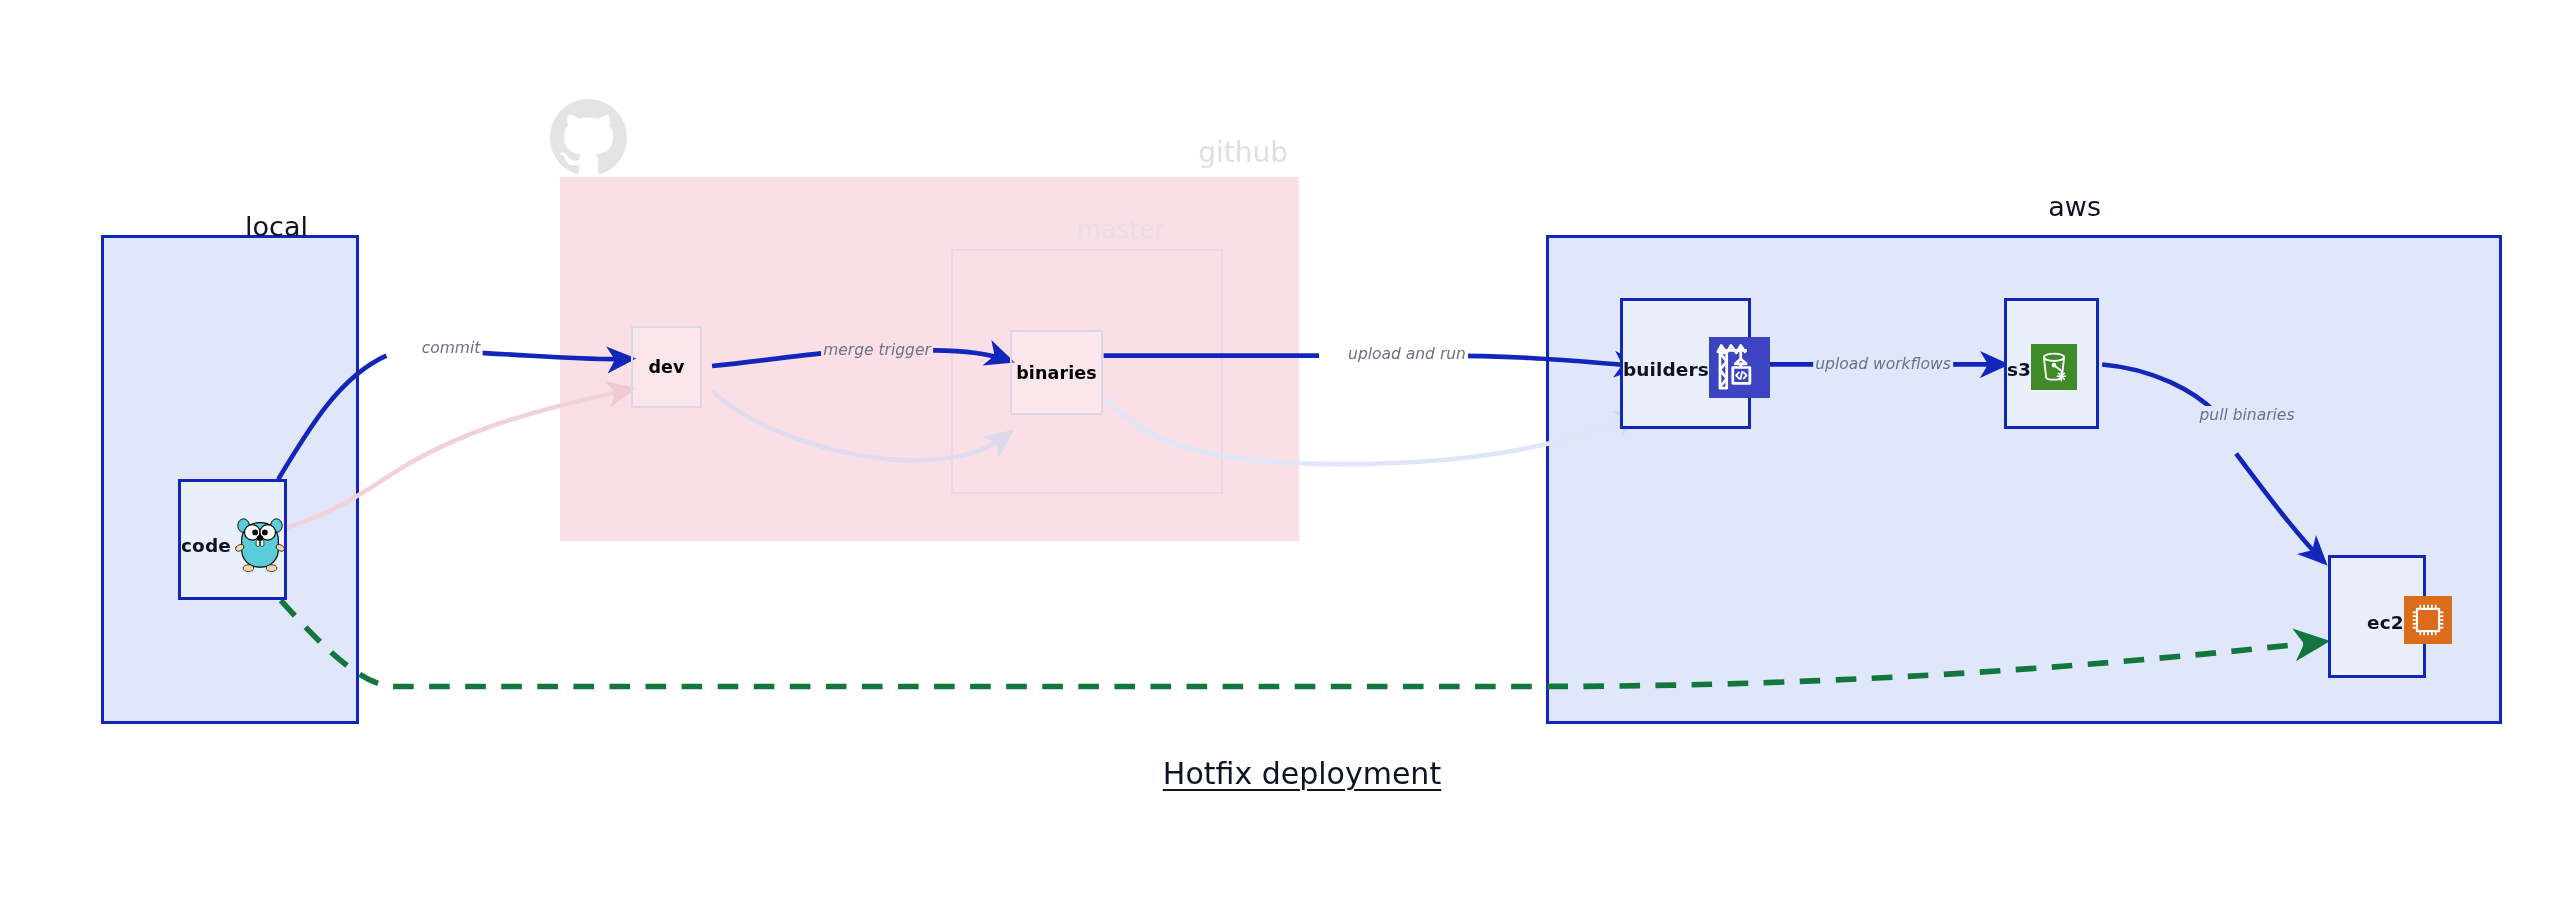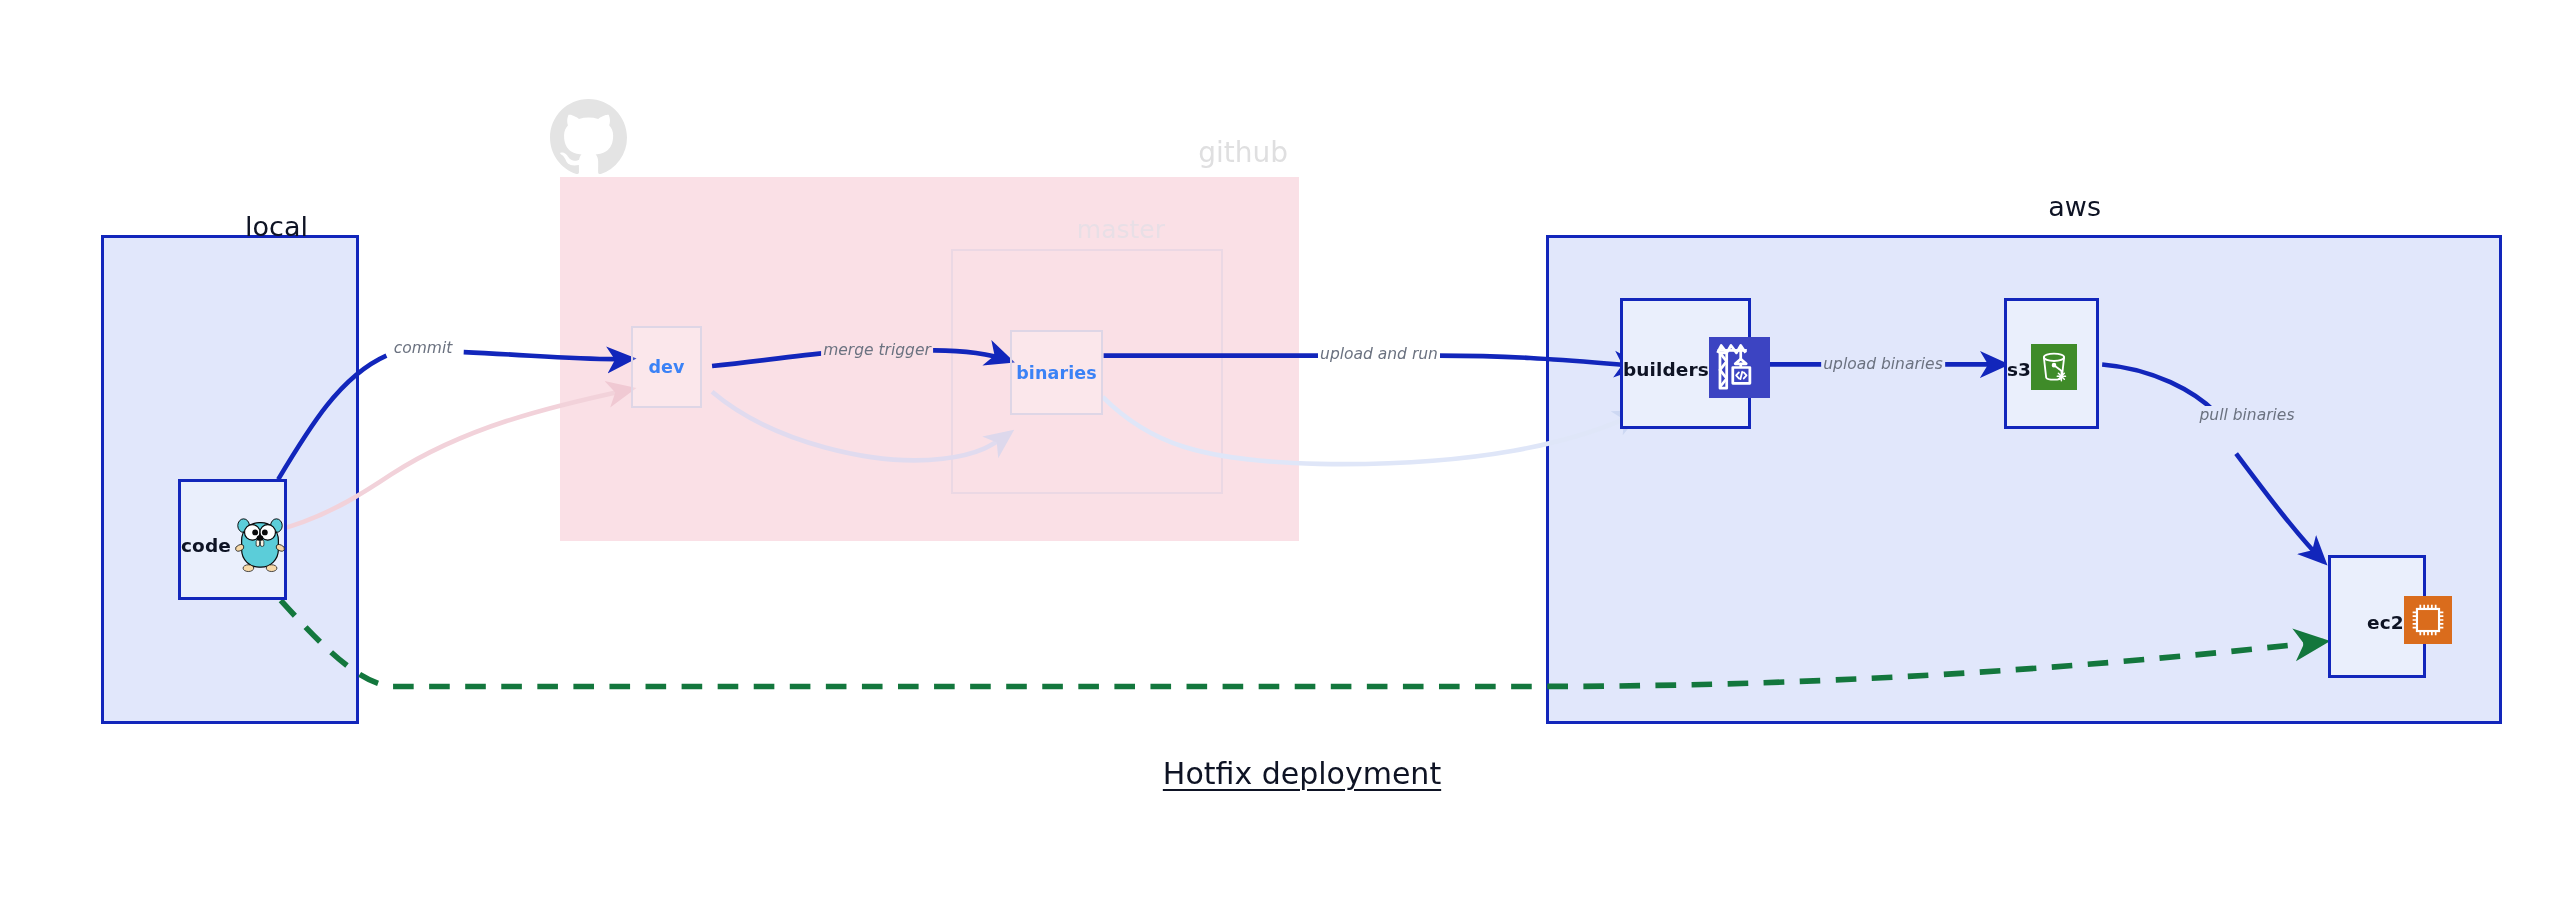--- a/index.html
+++ b/index.html
@@ -39,32 +39,32 @@
   }
   .node-title{
     font-size:18.5px;font-weight:bold;color:#0e1324;margin-top:11.3px;
     letter-spacing:0.1px;white-space:nowrap;
   }
   .node-icon{margin-top:9.3px;}
   .node.ghost{
     background:rgba(255,255,255,0.22);
     border:2.1px solid #ded6e6;
   }
-  .node.ghost .node-title{color:#3b82f6;font-weight:bold;}
+  .node.ghost .node-title{color:#000000;font-weight:bold;}
 
   
   .edge-label{
     position:absolute;white-space:nowrap;
     font-size:15.5px;font-style:italic;color:#6b7280;
     font-family:"DejaVu Sans","Liberation Sans",sans-serif;
     background:#ffffff00;
     transform:translate(-50%,-50%);
     letter-spacing:0px;
   }
-  .edge-label.on-white{background:#fff;padding:0 2.1px;}
+  .edge-label.on-white{background:#fff;padding:0 2.1px;margin-left:28px;}
   .edge-label.on-pink{background:#fae0e6;padding:0 2.1px;}
   .edge-label.on-blue{background:#e1e7fb;padding:0 2.1px;}
 
   
   #diagram-title{
     position:absolute;left:0;right:0;top:756px;text-align:center;
     font-size:30px;color:#0e1324;
     text-decoration:underline;text-underline-offset:5.2px;
     text-decoration-thickness:2.1px;
   }
@@ -142,21 +142,21 @@
 
     <path d="M 545 1165 C 640 1270 700 1325 760 1332 L 2980 1332 C 3600 1332 4100 1290 4510 1245" fill="none" stroke="#13773d" stroke-width="11" stroke-dasharray="40 30" marker-end="url(#ah-green)"></path>
   </svg>
 
   <div class="edge-label on-white" style="left:423px;top:348px;">commit</div>
 
   <div class="edge-label on-pink" style="left:877px;top:350px;">merge trigger</div>
 
   <div class="edge-label on-white" style="left:1379px;top:354px;">upload and run</div>
 
-  <div class="edge-label on-blue" style="left:1883px;top:364px;">upload binaries</div>
+  <div class="edge-label on-blue" style="left:1883px;top:364px;">upload workflows</div>
 
   <div class="edge-label on-blue" style="left:2247px;top:415px;">pull binaries</div>
 
   <div class="node" style="left:178px;top:479px;width:109px;height:121px;">
     <div class="node-title">code</div>
     <div class="node-icon">
       <svg width="58" height="61" viewBox="0 0 120 126">
 
         <ellipse cx="26" cy="26" rx="12" ry="14" fill="#5bcdd9" stroke="#0a0a0a" stroke-width="2"></ellipse>
         <ellipse cx="94" cy="26" rx="12" ry="14" fill="#5bcdd9" stroke="#0a0a0a" stroke-width="2"></ellipse>

